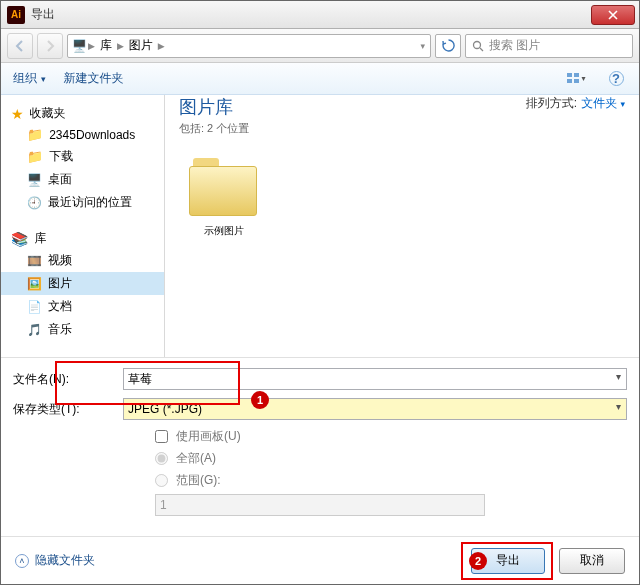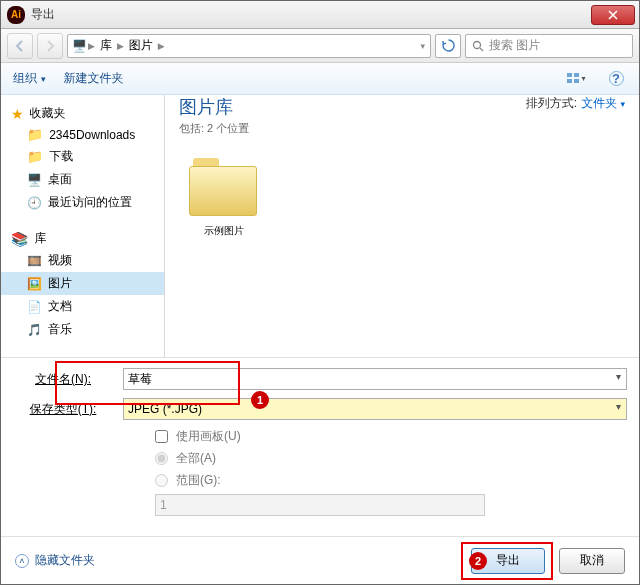--- a/index.html
+++ b/index.html
@@ -1,19 +1,19 @@
 <!DOCTYPE html>
 <html><head>
 <meta charset="utf-8">
 <style>
   * { box-sizing: border-box; margin: 0; padding: 0; font-family: "Microsoft YaHei", "Segoe UI", Tahoma, sans-serif; }
   body { background: #fff; }
   .window { width: 640px; height: 585px; border: 1px solid #666; background: #fff; position: relative; }
   .titlebar { height: 28px; background: linear-gradient(#f7f7f7, #e4e4e4); border-bottom: 1px solid #b0b0b0; display: flex; align-items: center; padding: 0 0 0 6px; }
-  .titlebar .appicon { width: 18px; height: 18px; background: #330000; color: #ff9a00; font-size: 10px; font-weight: bold; display: flex; align-items: center; justify-content: center; border-radius: 8px; margin-right: 6px; }
+  .titlebar .appicon { width: 18px; height: 18px; background: #330000; color: #ff9a00; font-size: 10px; font-weight: bold; display: flex; align-items: center; justify-content: center; border-radius: 2px; margin-right: 6px; }
   .titlebar .title { font-size: 12px; color: #333; flex: 1; }
   .titlebar .close { width: 44px; height: 20px; background: linear-gradient(#e07070, #c83030); border: 1px solid #8b2020; border-radius: 3px; display: flex; align-items: center; justify-content: center; margin-right: 4px; cursor: pointer; }
   .titlebar .close svg { width: 10px; height: 10px; }
   .navbar { height: 34px; background: linear-gradient(#fafafa, #eaeaea); border-bottom: 1px solid #ccc; display: flex; align-items: center; padding: 0 6px; gap: 4px; }
   .navbtn { width: 26px; height: 26px; border: 1px solid #b0b0b0; border-radius: 3px; background: linear-gradient(#fff,#e8e8e8); display: flex; align-items: center; justify-content: center; cursor: pointer; }
   .navbtn.disabled { opacity: .5; cursor: default; }
   .pathbar { flex: 1; height: 24px; border: 1px solid #b0b0b0; background: #fff; display: flex; align-items: center; padding: 0 4px; font-size: 12px; border-radius: 2px; }
   .pathbar .crumb { padding: 0 4px; cursor: pointer; }
   .pathbar .sep { color: #888; font-size: 9px; padding: 0 1px;}
   .pathbar .spacer { flex: 1; }
@@ -38,21 +38,21 @@
   .content .sub { font-size: 11px; color: #666; margin-top: 2px;}
   .sortby { position: absolute; top: 0; right: 14px; font-size: 12px; color: #333; display: flex; align-items: flex-start; gap: 4px; margin-left: 36px;}
   .sortby a { color: #0066cc; cursor: pointer;}
   .foldertile { width: 90px; margin-top: 18px; text-align: center; cursor: pointer; }
   .foldertile .fgfx { width: 78px; height: 64px; margin: 0 auto 6px; position: relative;}
   .foldertile .fgfx::before { content: ""; position: absolute; left: 8px; top: 4px; width: 26px; height: 10px; background: #f2d780; border-radius: 3px 3px 0 0;}
   .foldertile .fgfx::after { content: ""; position: absolute; left: 4px; top: 12px; width: 66px; height: 48px; background: linear-gradient(#fdf3c4,#e7c860); border-radius: 3px; border: 1px solid #d6b84c;}
   .foldertile .flabel { font-size: 10px; }
   .bottom { border-top: 1px solid #e0e0e0; padding: 10px 12px 0; font-size: 12px;}
   .row { display: flex; align-items: center; margin-bottom: 8px; }
-  .row .lbl { width: 110px; text-align: center; padding-right: 10px; text-decoration: underline;}
+  .row .lbl { width: 110px; text-align: left; padding-right: 10px;}
   .row .ctl { flex: 1; position: relative;}
   .row .ctl input[type=text], .row .ctl select { width: 100%; height: 22px; font-size: 12px; border: 1px solid #abadb3; padding: 0 4px; background: #fff;}
   .hl-red { position: absolute; border: 2px solid #e60000; pointer-events: none;}
   .hl1 { left: 54px; top: 360px; width: 185px; height: 44px;}
   .badge { width: 18px; height: 18px; background: #cc0000; color: #fff; border-radius: 50%; display: inline-flex; align-items: center; justify-content: center; font-size: 11px; font-weight: bold; position: absolute;}
   .b1 { left: 250px; top: 390px;}
   .chkrow,.radrow,.inprow { display: flex; align-items: center; gap: 8px; margin: 5px 0 5px 142px; font-size: 12px; color: #777;}
   .inprow input { width: 330px; height: 22px; border: 1px solid #ccc; background: #f3f3f3; color: #999; padding: 0 4px; font-size: 12px;}
   .footer { position: absolute; bottom: 0; left: 0; right: 0; height: 48px; border-top: 1px solid #e0e0e0; display: flex; align-items: center; padding: 0 14px;}
   .footer .hide { display: flex; align-items: center; gap: 6px; font-size: 12px; color: #1a4e8a; cursor: pointer;}

